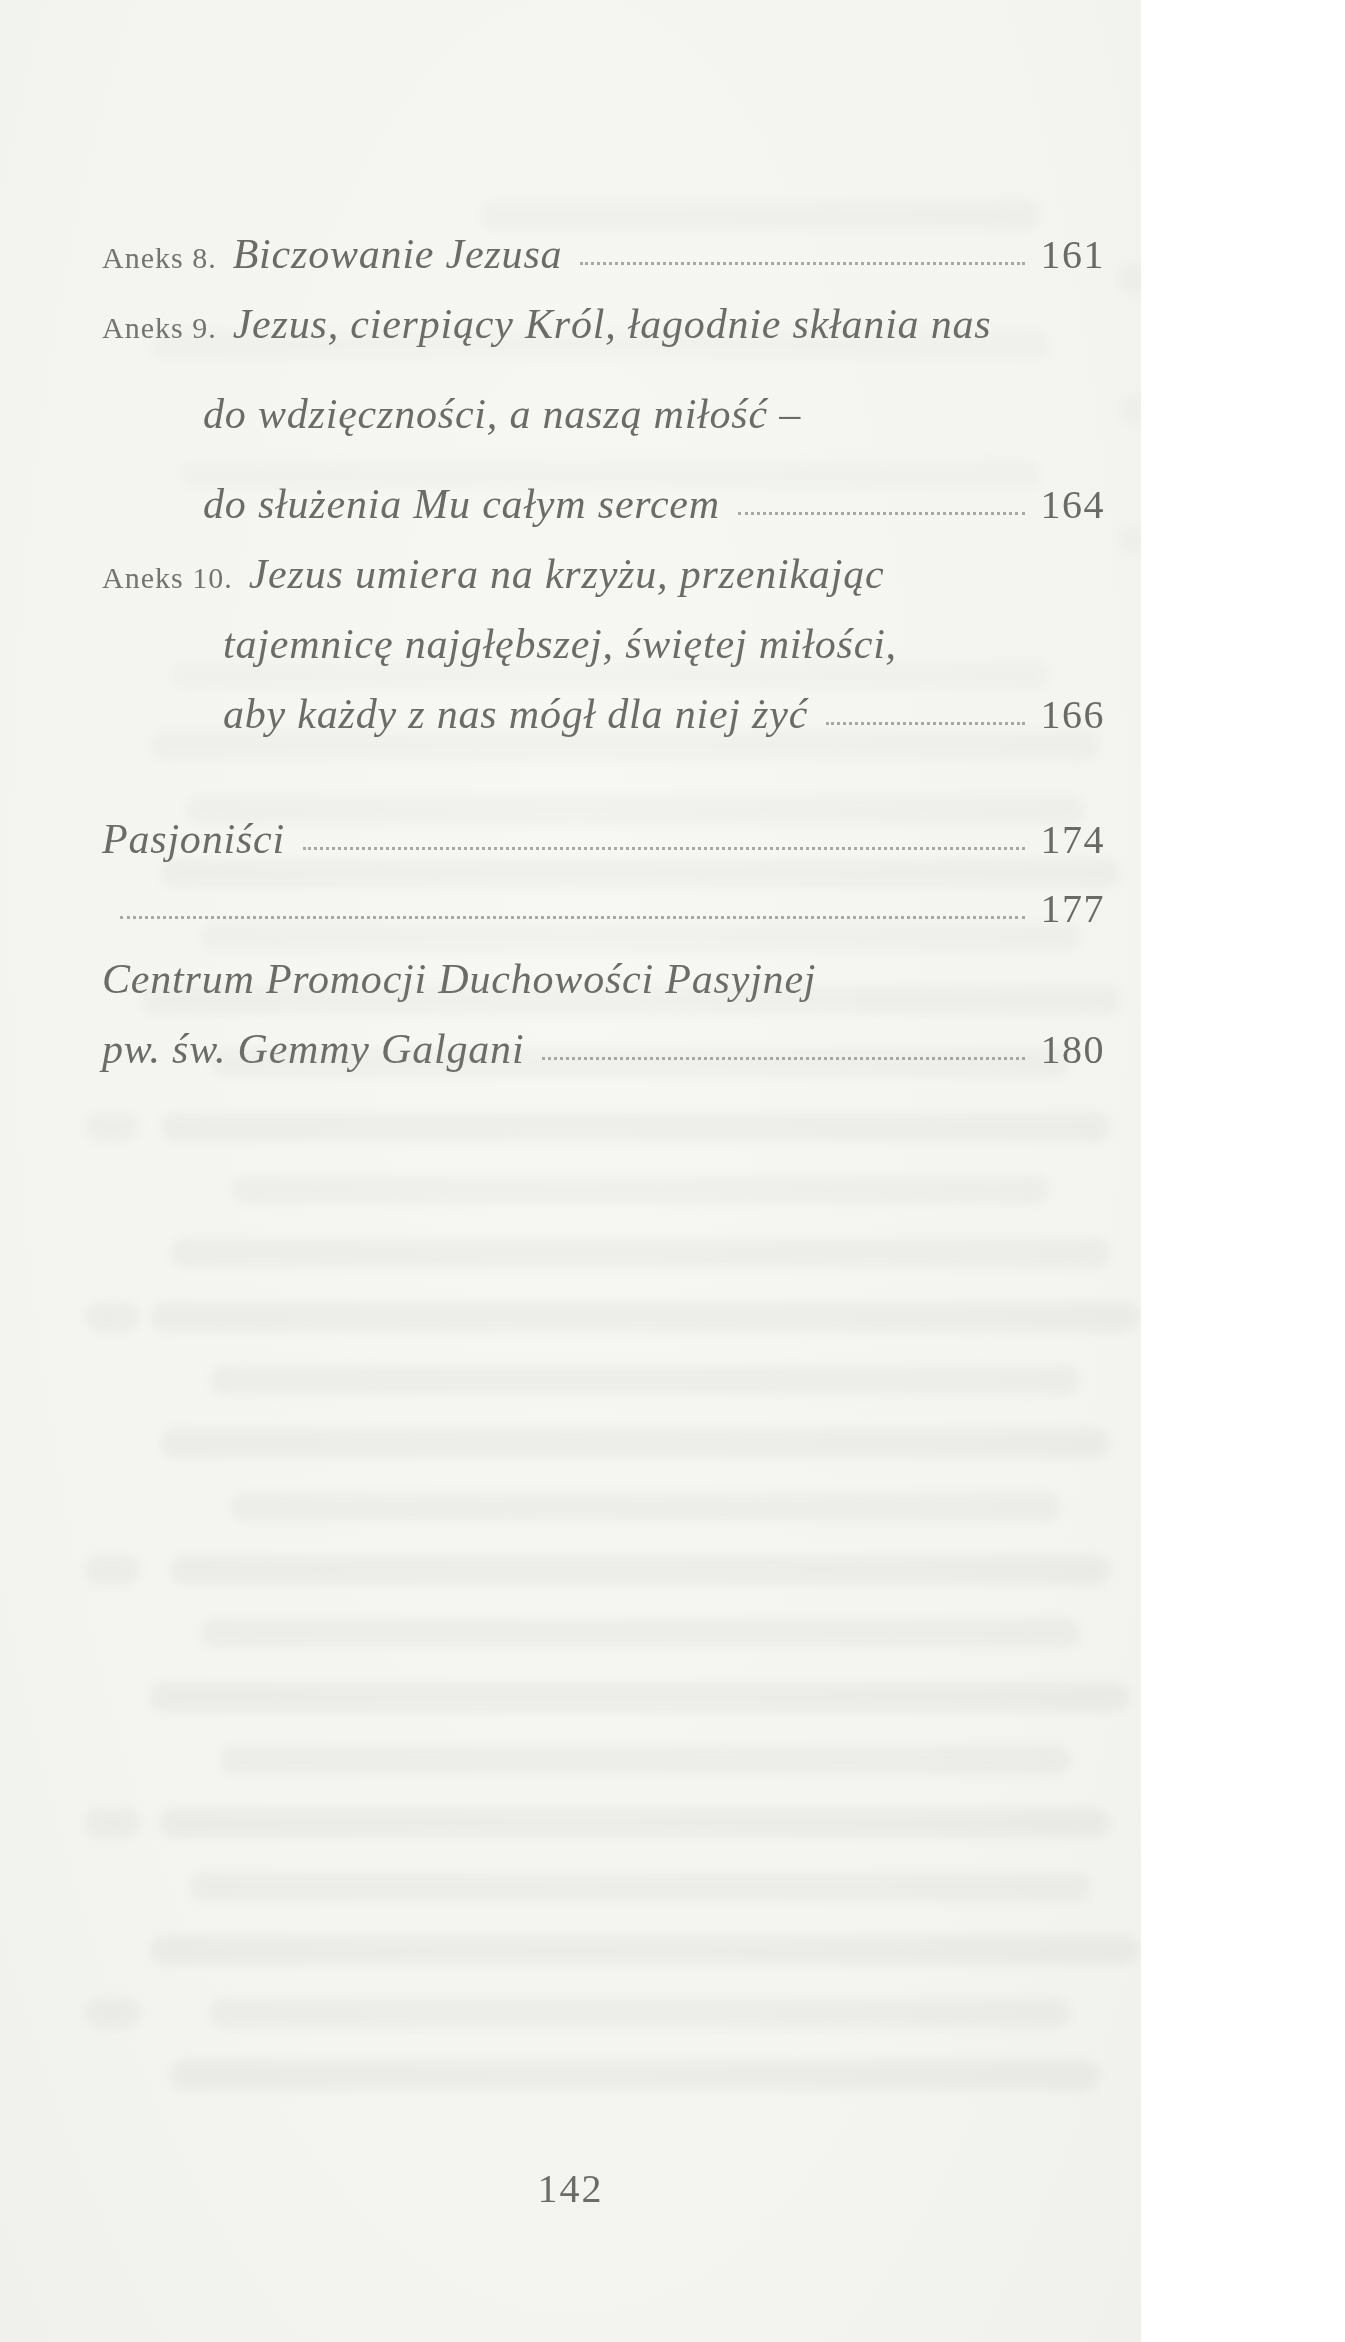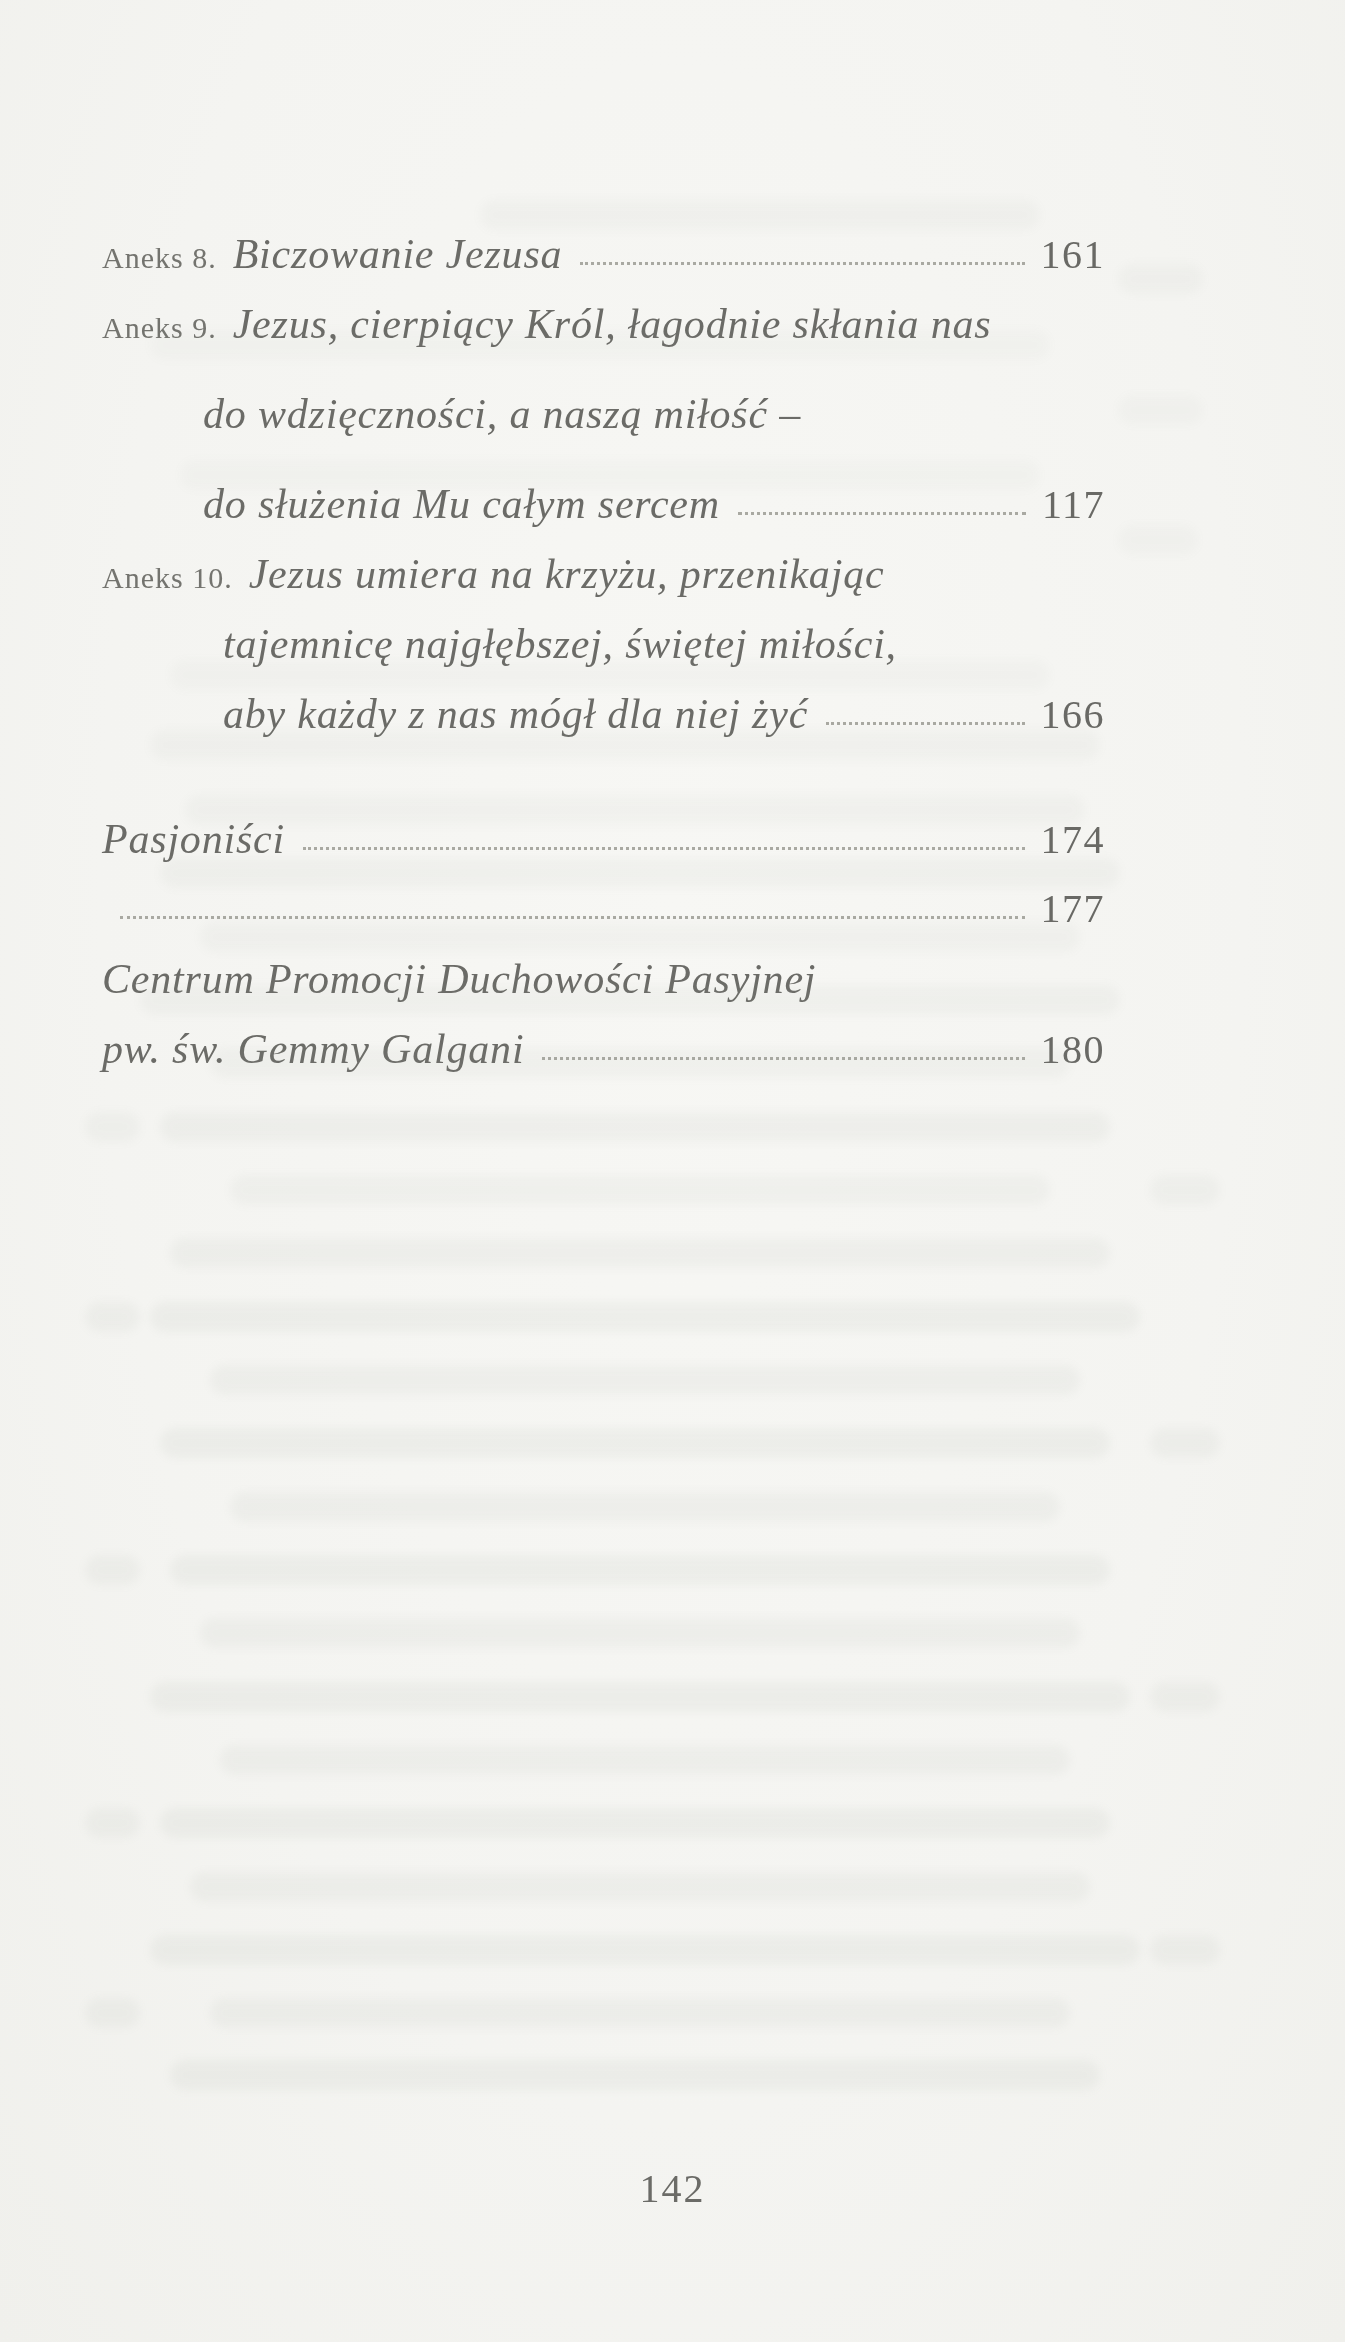--- a/index.html
+++ b/index.html
@@ -1,18 +1,18 @@
 <!DOCTYPE html>
 <html><head>
 <meta charset="utf-8">
 <style>
   html,body { margin:0; padding:0; }
   .page {
     position:relative;
-    width:1345px; height:2342px;
+    width:1141px; height:2342px;
     background: radial-gradient(ellipse at 50% 38%, #f7f7f4 0%, #f4f4f1 60%, #f0f0ec 100%);
     font-family:"Liberation Serif", serif;
     overflow:hidden;
   }
   .toc {
     position:absolute; left:102px; top:230px; width:1003px;
   }
   .toc-line {
     display:flex; align-items:baseline;
     height:70px; color:#6b6b67; white-space:pre;
@@ -63,21 +63,21 @@
       <span class="title">Jezus, cierpiący Król, łagodnie skłania nas</span>
     </div>
 
     <div class="toc-line indent-1">
       <span class="title">do wdzięczności, a naszą miłość –</span>
     </div>
 
     <div class="toc-line indent-1">
       <span class="title">do służenia Mu całym sercem</span>
       <span class="leader"></span>
-      <span class="pageno">117</span>
+      <span class="pageno">164</span>
     </div>
 
     <div class="toc-line">
       <span class="prefix">Aneks 10.</span>
       <span class="title">Jezus umiera na krzyżu, przenikając</span>
     </div>
 
     <div class="toc-line indent-2">
       <span class="title">tajemnicę najgłębszej, świętej miłości,</span>
     </div>

